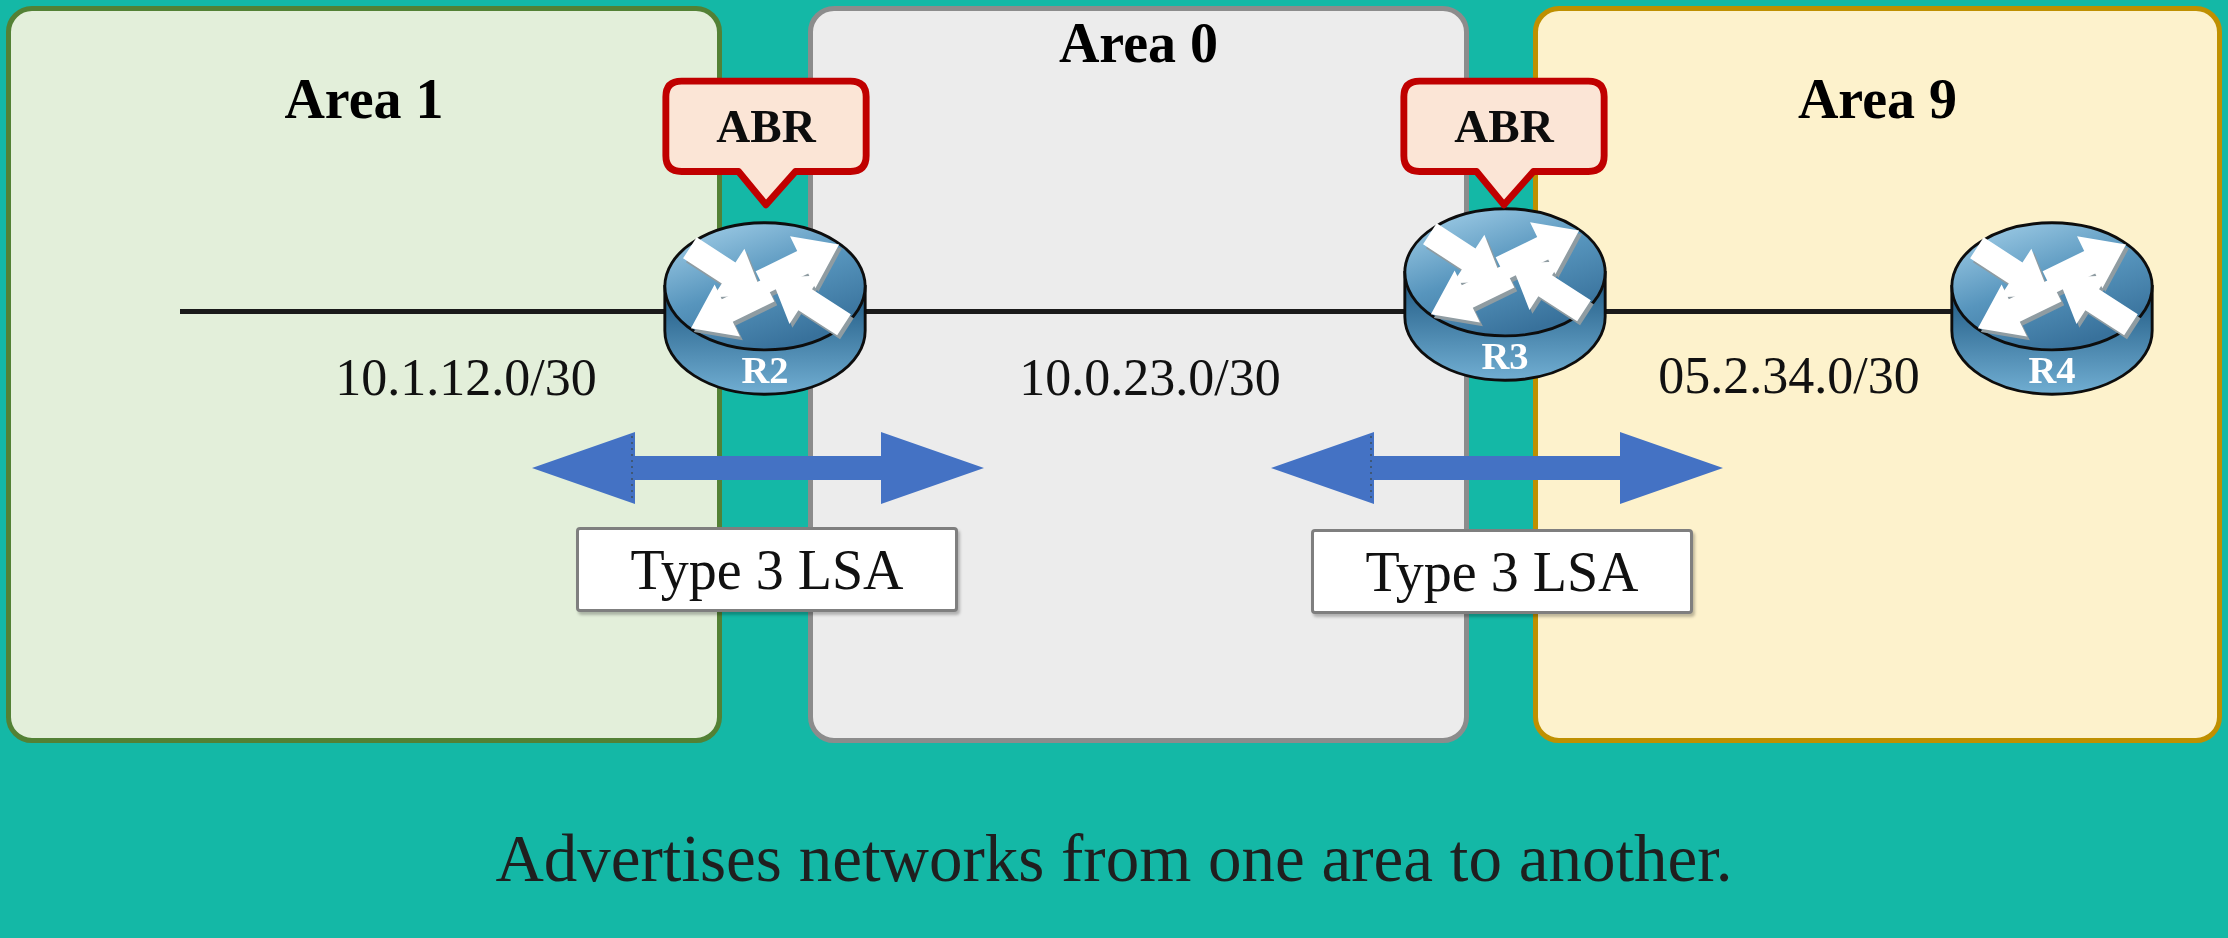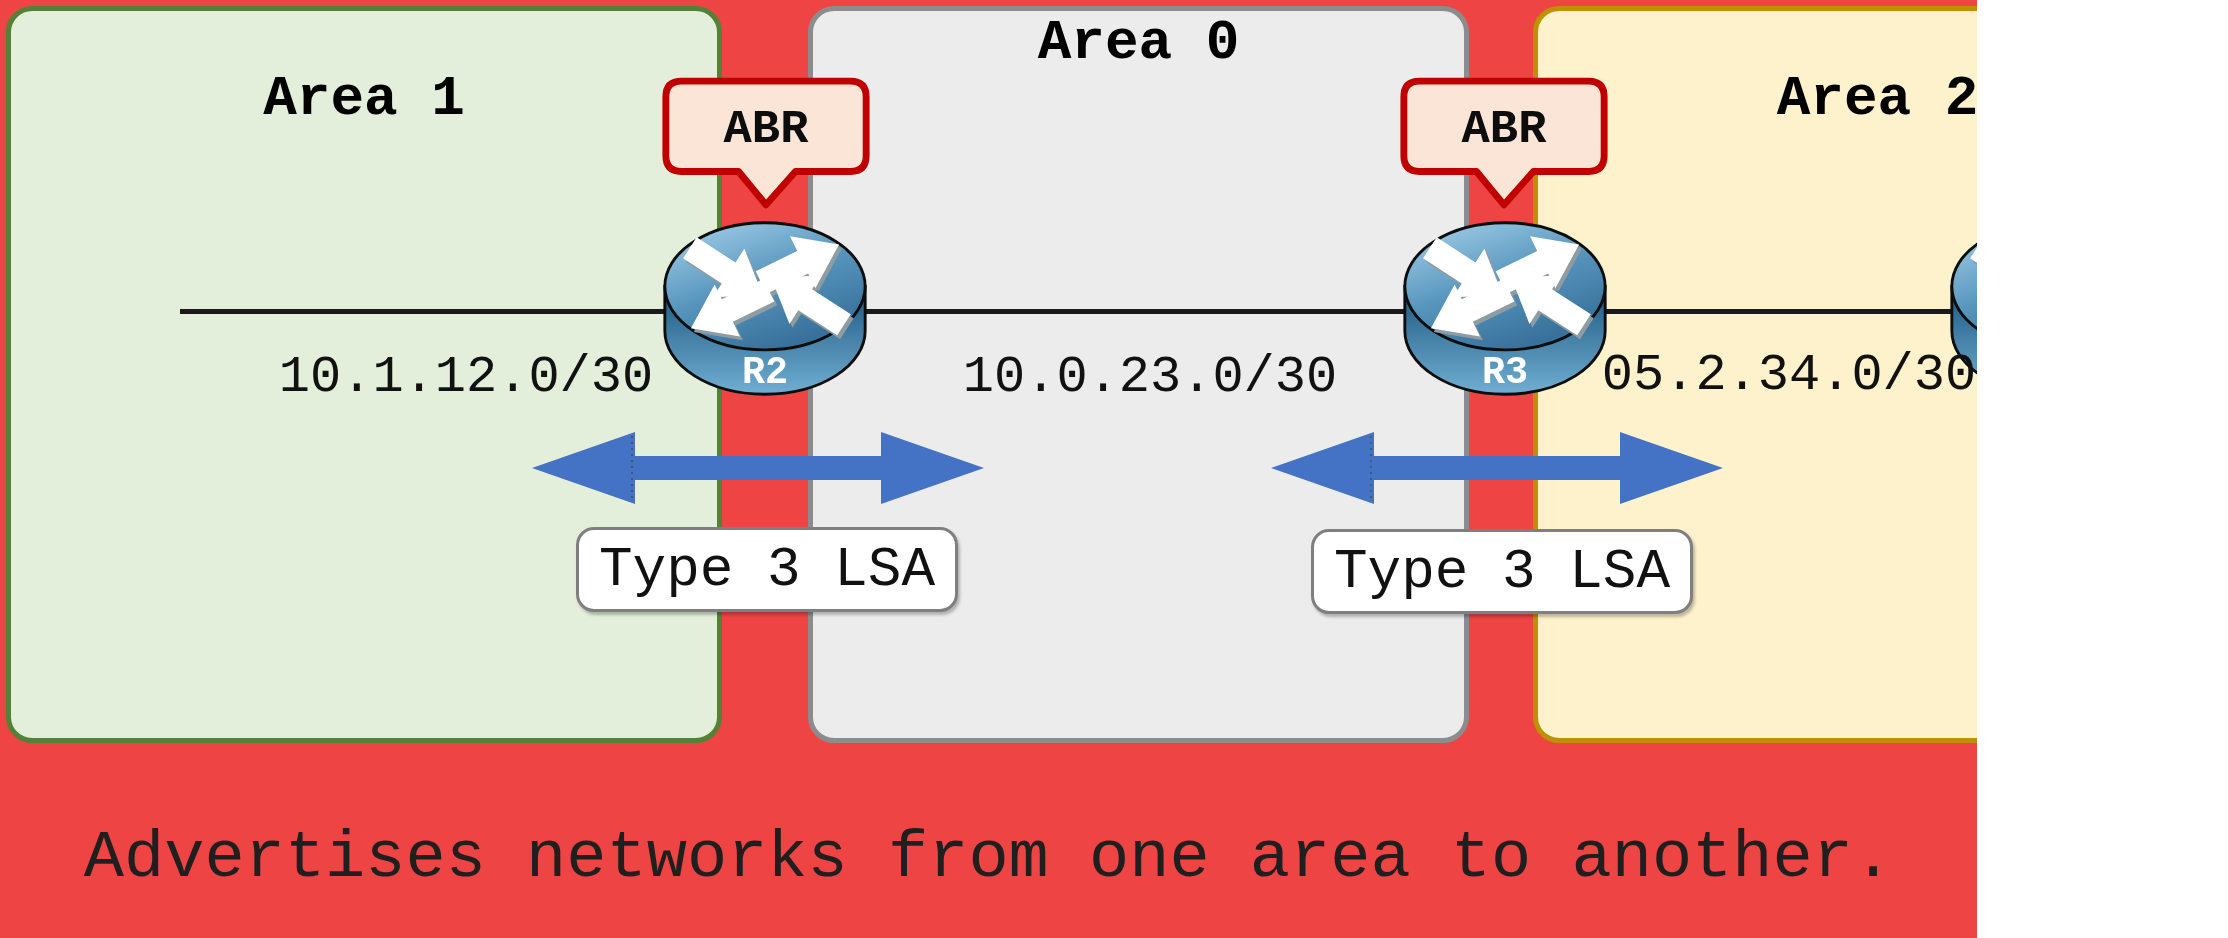--- a/index.html
+++ b/index.html
@@ -1,18 +1,18 @@
 <!DOCTYPE html>
 <html><head>
 <meta charset="utf-8">
 <style>
   html,body { margin:0; padding:0; background:#ffffff; }
   .canvas {
-    position:relative; width:1977px; height:938px; background:#ef4444;
-    font-family:Liberation Mono, monospace; overflow:hidden;
+    position:relative; width:2228px; height:938px; background:#14b8a6;
+    font-family:Liberation Serif, serif; overflow:hidden;
   }
   
   .zone {
     position:absolute; top:6px; height:737px; box-sizing:border-box;
     border:5px solid; border-radius:26px; text-align:center;
   }
   .zone-a1 { left:6px;    width:716px; background:#e3efda; border-color:#538135; }
   .zone-a0 { left:808px;  width:661px; background:#ececec; border-color:#8c8c8c; }
   .zone-a2 { left:1533px; width:689px; background:#fdf2cc; border-color:#bf9000; }
   .zone-title   { font-size:56px; font-weight:700; color:#000; line-height:1.15; }
@@ -27,21 +27,21 @@
   .router-label { font-size:40px; font-weight:700; fill:#ffffff; }
   
   .ip-label {
     position:absolute; transform:translateX(-50%); white-space:nowrap;
     font-size:52px; color:#111; line-height:1;
   }
   
   .lsa-arrow { position:absolute; width:460px; height:76px; }
   .lsa-box {
     position:absolute; width:382px; height:85px; box-sizing:border-box;
-    background:#ffffff; border:3px solid #7f7f7f; border-radius:18px;
+    background:#ffffff; border:3px solid #7f7f7f; border-radius:4px;
     box-shadow:2px 3px 3px rgba(0,0,0,0.25);
     display:flex; align-items:center; justify-content:center;
     font-size:56px; color:#111; white-space:nowrap;
   }
   
   .abr { position:absolute; width:216px; height:138px; }
   .abr svg { width:100%; height:100%; display:block; }
   .abr-text { font-size:48px; font-weight:700; fill:#0d0d0d; }
   
   .caption {
@@ -86,42 +86,42 @@
     </defs>
   </svg>
 
   <div class="zone zone-a1">
     <div class="zone-title">Area 1</div>
   </div>
   <div class="zone zone-a0">
     <div class="zone-title">Area 0</div>
   </div>
   <div class="zone zone-a2">
-    <div class="zone-title">Area 2</div>
+    <div class="zone-title">Area 9</div>
   </div>
 
   <div class="net-line"></div>
 
   <svg class="lsa-arrow" style="left:528px; top:430px;" viewBox="0 0 460 76">
     <use href="#lsa-double-arrow"></use>
   </svg>
   <svg class="lsa-arrow" style="left:1267px; top:430px;" viewBox="0 0 460 76">
     <use href="#lsa-double-arrow"></use>
   </svg>
 
   <div class="lsa-box" style="left:576px; top:527px;">Type 3 LSA</div>
   <div class="lsa-box" style="left:1311px; top:529px;">Type 3 LSA</div>
 
   <div class="router" style="left:659px; top:217px;">
     <svg viewBox="0 0 220 190">
       <use href="#router-shape"></use>
       <text class="router-label" x="110" y="172" text-anchor="middle">R2</text>
     </svg>
   </div>
-  <div class="router" style="left:1399px; top:217px;">
+  <div class="router" style="left:1399px; top:203px;">
     <svg viewBox="0 0 220 190">
       <use href="#router-shape"></use>
       <text class="router-label" x="110" y="172" text-anchor="middle">R3</text>
     </svg>
   </div>
   <div class="router" style="left:1946px; top:217px;">
     <svg viewBox="0 0 220 190">
       <use href="#router-shape"></use>
       <text class="router-label" x="110" y="172" text-anchor="middle">R4</text>
     </svg>

